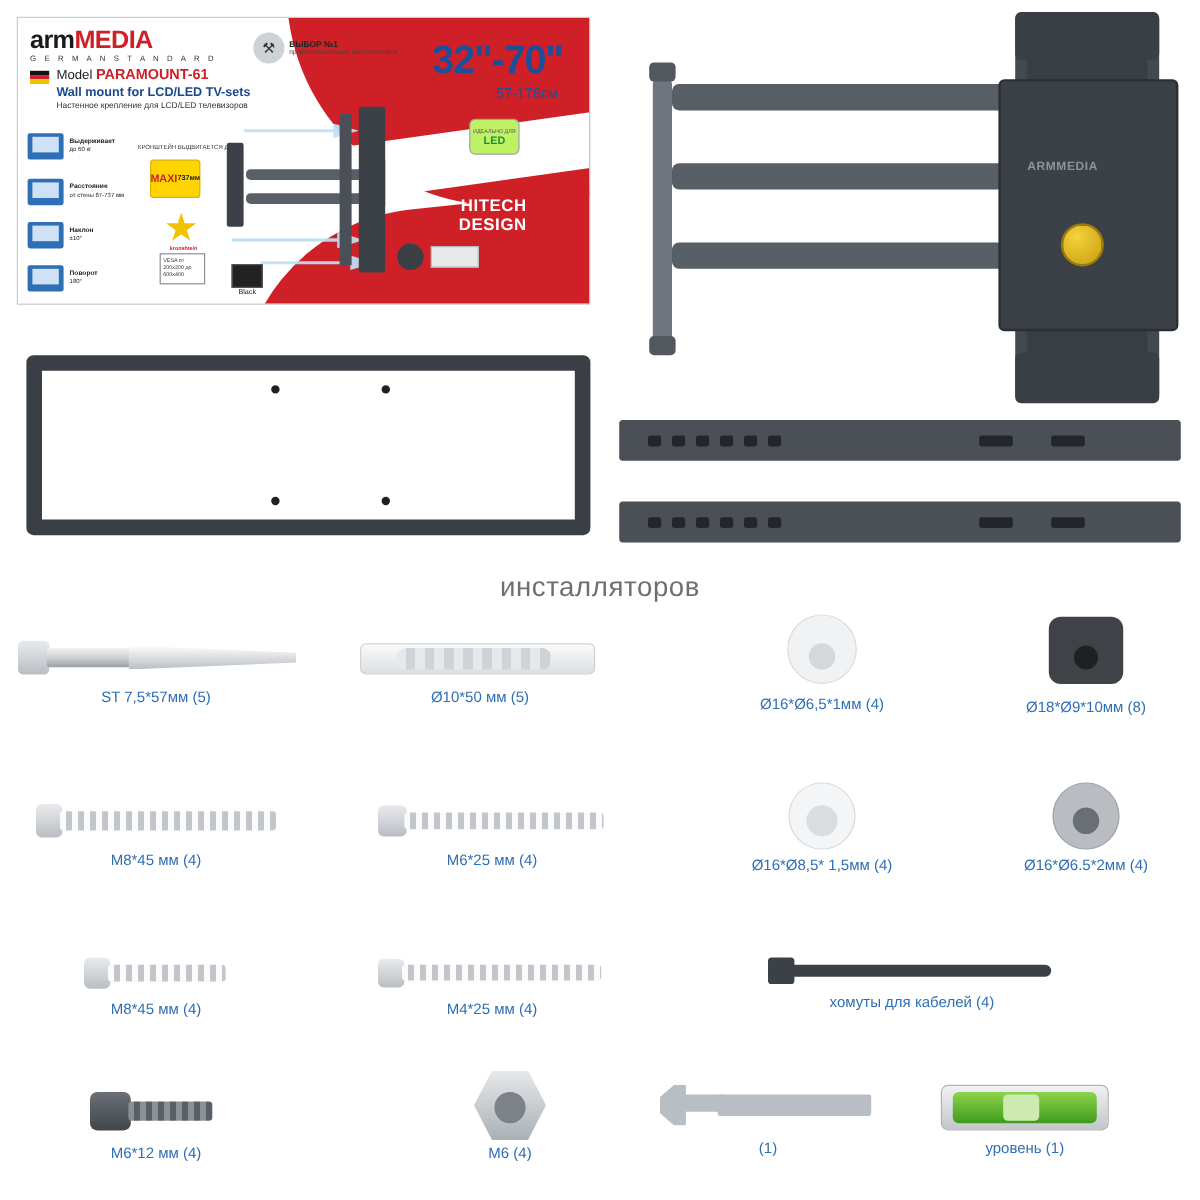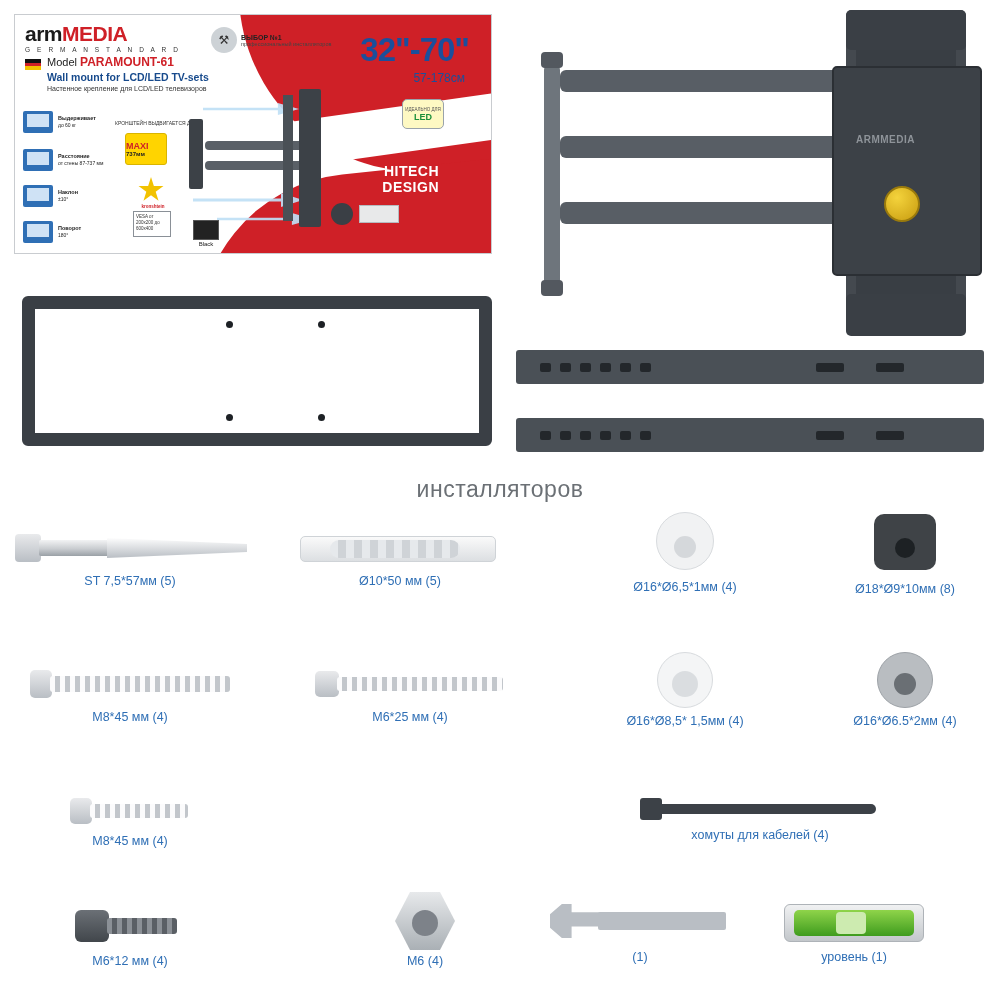--- a/index.html
+++ b/index.html
@@ -51,40 +51,40 @@
   .badge-choice {
     position: absolute; left: 196px; top: 12px; display: flex; align-items: center; gap: 4px;
   }
   .badge-circle {
     width: 26px; height: 26px; border-radius: 50%; background: #cdd2d6;
     display: flex; align-items: center; justify-content: center; font-size: 12px; color: #333;
   }
   .badge-txt1 { font-size: 7px; font-weight: bold; color: #222; }
   .badge-txt2 { font-size: 5.5px; color: #444; }
   .led-badge {
-    position: absolute; right: 47px; top: 84px; width: 42px; height: 30px;
-    border: 1px solid #9aa3ab; border-radius: 5px; background: #fef9c3;
+    position: absolute; right: 58px; top: 84px; width: 42px; height: 30px;
+    border: 1px solid #9aa3ab; border-radius: 5px; background: #bef264;
     display: flex; flex-direction: column; align-items: center; justify-content: center;
   }
   .led-badge .t1 { font-size: 4.5px; color: #555; }
   .led-badge .t2 { font-size: 9px; font-weight: bold; color: #1b8f3a; }
   .hitech { position: absolute; right: 52px; bottom: 58px; text-align: right; color: #fff; }
   .hitech .h1 { font-size: 14px; font-weight: bold; letter-spacing: 0.5px; }
   .hitech .h2 { font-size: 14px; font-weight: bold; letter-spacing: 0.5px; }
   .feat {
     position: absolute; left: 8px; display: flex; align-items: center; gap: 5px;
   }
   .feat .ficon { width: 30px; height: 22px; background: #2f6fb5; border-radius: 2px; position: relative; }
   .feat .ficon:after { content:""; position:absolute; left:4px; top:3px; right:4px; bottom:6px; background:#cfe2f5; }
   .feat .ftxt { font-size: 5px; color: #222; line-height: 1.35; }
   .feat .ftxt b { font-size: 5.5px; }
   .maxi {
     position: absolute; left: 110px; top: 118px; width: 42px; height: 32px;
-    background: #ffd400; border-radius: 3px; display:flex; flex-direction:column;
-    align-items:flex-start; justify-content:center; border:1px solid #d9b400;
+    background: #ffd400; border-radius: 3px; display:flex; flex-direction:row;
+    align-items:center; justify-content:center; border:1px solid #d9b400;
   }
   .maxi .m1 { font-size: 9px; font-weight: bold; color: #cf2027; }
   .maxi .m2 { font-size: 6px; font-weight: bold; color: #222; }
   .kronsh { position:absolute; left:100px; top:105px; font-size:5px; color:#333; }
   .vesa-badge {
     position:absolute; left:118px; top:196px; width:38px; height:26px; border:1px solid #8a9097;
     background:#fff; font-size:4.5px; color:#333; padding:2px; line-height:1.3;
   }
   .award {
     position:absolute; left:118px; top:162px; width:40px; height:32px;
@@ -387,20 +387,27 @@
     </div>
 
     <div class="part" style="left:30px; top:282px; width:200px;">
       <div class="art" style="width:120px; height:46px;">
         <div class="screw-head" style="left:0; top:10px; width:22px; height:26px; border-radius:5px;"></div>
         <div class="thread" style="left:20px; top:16px; width:98px; height:14px; background:repeating-linear-gradient(90deg,#fbfbfc 0 5px,#c2c6cb 5px 10px); border-radius:3px;"></div>
       </div>
       <div class="cap">M8*45 мм (4)</div>
     </div>
 
+    <div class="part" style="left:290px; top:282px; width:240px;">
+      <div class="art" style="width:190px; height:46px;">
+        <div class="screw-head" style="left:0; top:11px; width:22px; height:24px; border-radius:5px;"></div>
+        <div class="thread" style="left:20px; top:16px; width:166px; height:13px; background:repeating-linear-gradient(90deg,#fbfbfc 0 5px,#c2c6cb 5px 10px); border-radius:3px;"></div>
+      </div>
+      <div class="cap">M4*25 мм (4)</div>
+    </div>
 
     <div class="part" style="left:640px; top:286px; width:240px;">
       <div class="art" style="width:240px; height:36px;">
         <div class="tie" style="left:0; top:6px; width:22px; height:22px;"></div>
         <div class="tie" style="left:20px; top:12px; width:216px; height:10px; border-radius:0 5px 5px 0;"></div>
       </div>
       <div class="cap">хомуты для кабелей (4)</div>
     </div>
 
     <div class="part" style="left:35px; top:388px; width:190px;">

